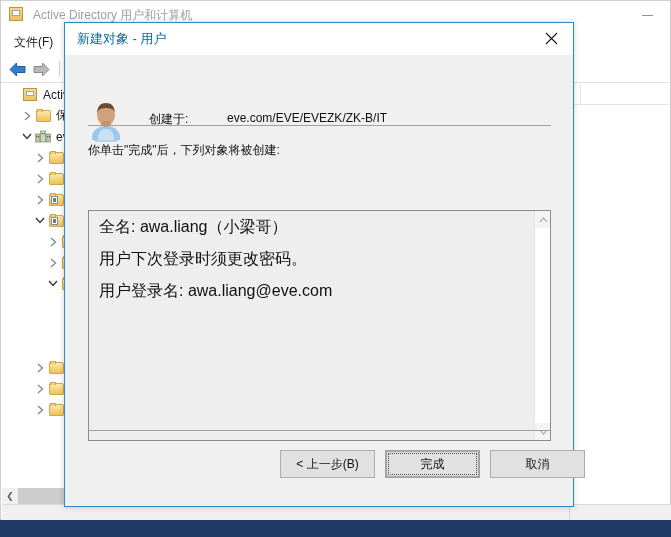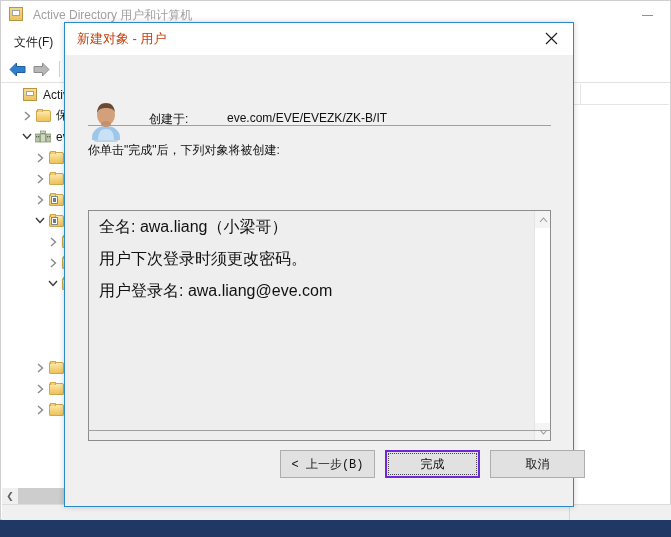--- a/index.html
+++ b/index.html
@@ -325,21 +325,21 @@
     left: 0; top: 0;
     width: 508px;
     height: 32px;
     background: #ffffff;
     display: flex;
     align-items: center;
     box-sizing: border-box;
   }
   .dlg-title {
     font-size: 13px;
-    color: #c2410c;
+    color: #0369a1;
     padding-left: 12px;
     white-space: nowrap;
   }
   .dlg-close {
     position: absolute;
     right: 0; top: 0;
     width: 44px; height: 31px;
     display: flex; align-items: center; justify-content: center;
   }
   .dlg-close svg { display:block; }
@@ -455,24 +455,24 @@
     box-sizing: border-box;
     font-size: 12px;
     color: #111111;
     display: flex;
     align-items: center;
     justify-content: center;
     white-space: nowrap;
     font-family: "Liberation Sans", "DejaVu Sans", sans-serif;
     padding: 0;
   }
-  .btn-back  { left: 215px; top: 3px; width: 95px; font-family: Liberation Mono, monospace; }
+  .btn-back  { left: 215px; top: 3px; width: 95px; }
   .btn-finish{
     left: 320px; top: 3px; width: 95px;
-    border: 2px solid #6d28d9;
+    border: 2px solid #a3a3a3;
   }
   .btn-finish .focus-ring {
     position: absolute;
     left: 1px; top: 1px; right: 1px; bottom: 1px;
     border: 1px dotted #4a4a4a;
     pointer-events: none;
   }
   .btn-cancel{ left: 425px; top: 3px; width: 95px; }
 </style>
 </head>

